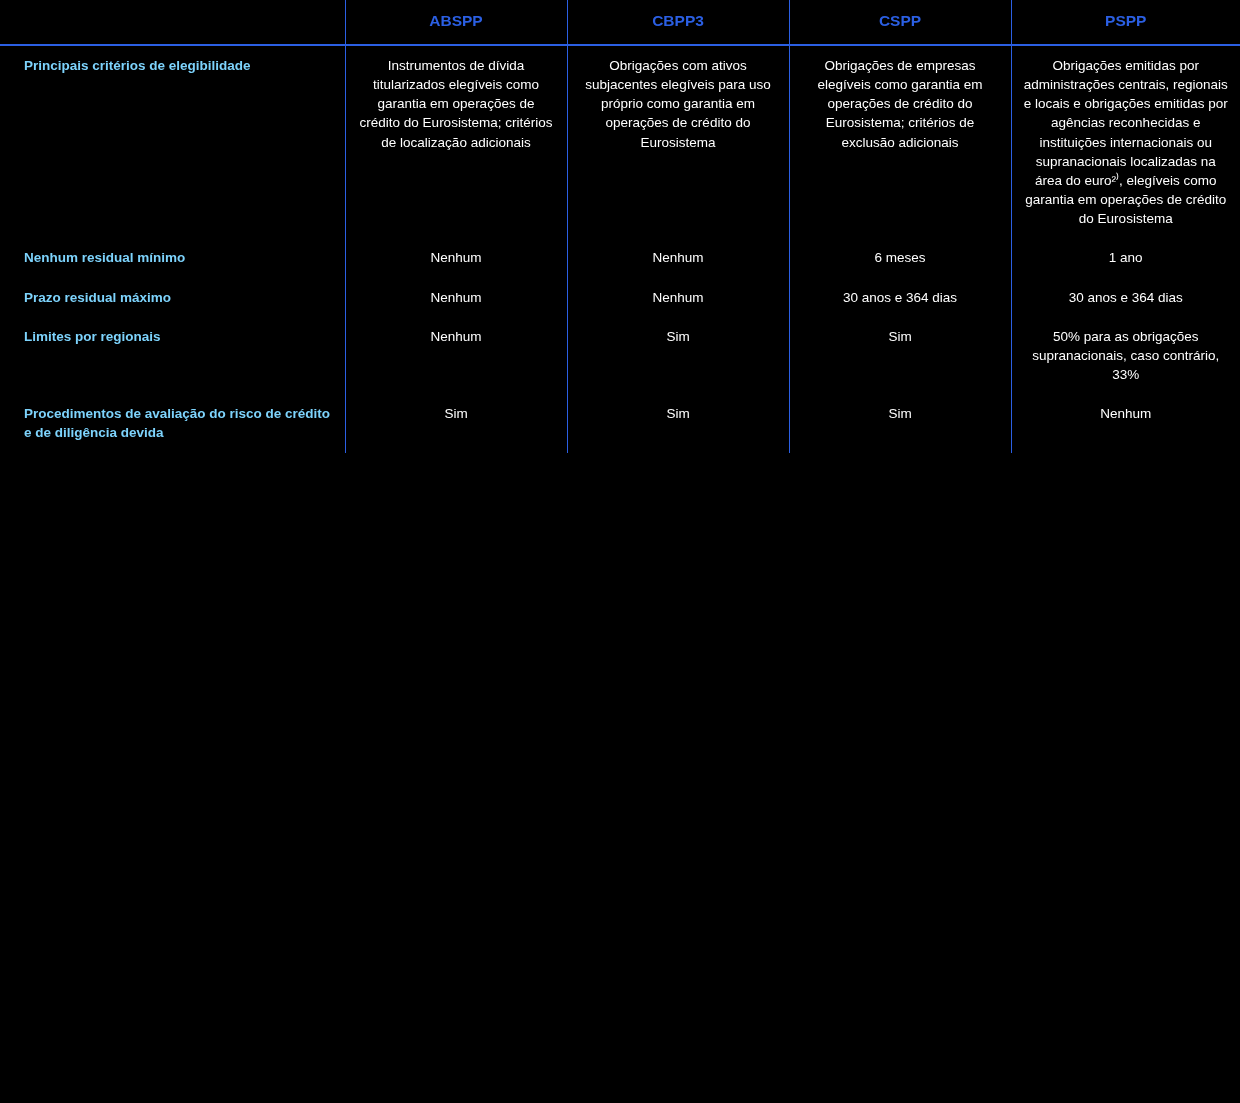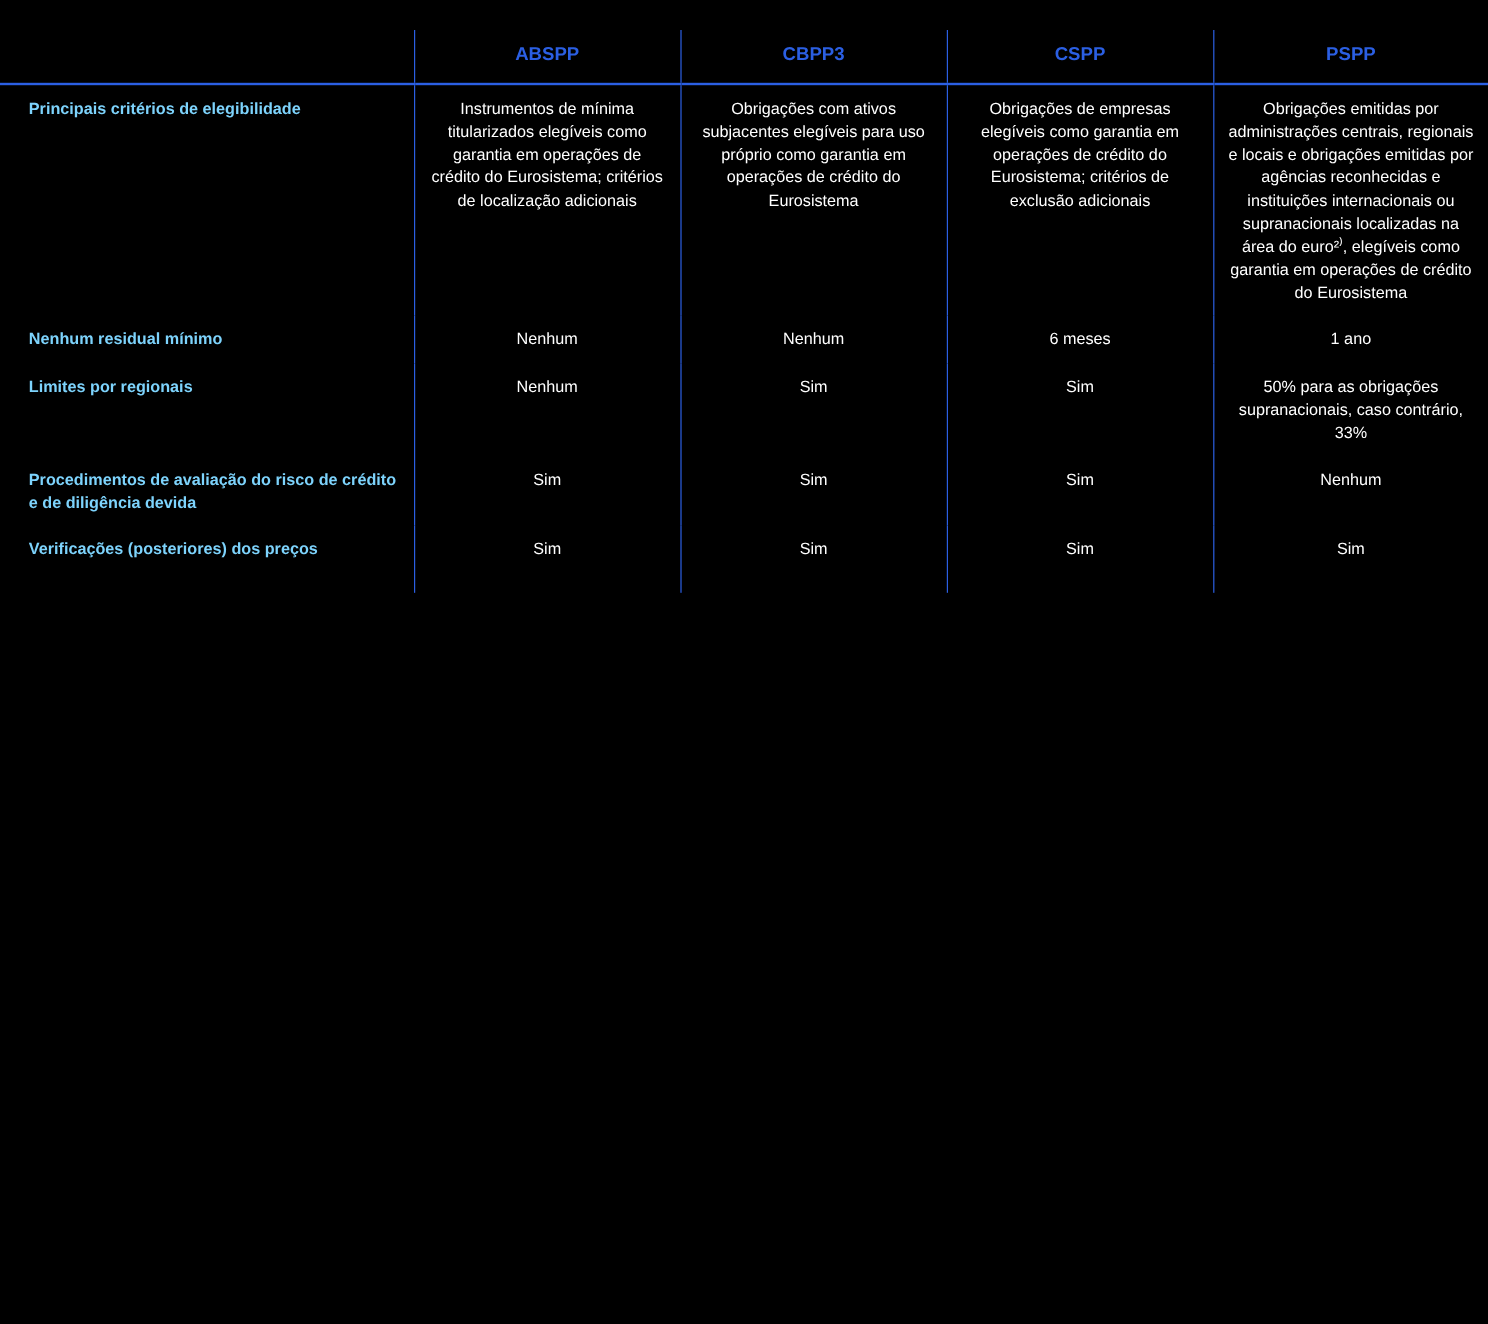--- a/index.html
+++ b/index.html
@@ -16,21 +16,20 @@
   }
   .table-wrap {
     width: 1240px;
     box-sizing: border-box;
     padding: 0;
   }
   table.cmp {
     width: 1240px;
     border-collapse: collapse;
     table-layout: fixed;
-    margin-top: 25px;
   }
   table.cmp col.c0 { width: 345px; }
   table.cmp col.c1 { width: 222px; }
   table.cmp col.c2 { width: 222px; }
   table.cmp col.c3 { width: 222px; }
   table.cmp col.c4 { width: 229px; }
 
   thead th {
     color: #2b5fe3;
     font-weight: bold;
@@ -86,48 +85,48 @@
         <th class="rowhead-blank"></th>
         <th>ABSPP</th>
         <th>CBPP3</th>
         <th>CSPP</th>
         <th>PSPP</th>
       </tr>
     </thead>
     <tbody>
       <tr>
         <td class="rowlabel">Principais critérios de elegibilidade</td>
-        <td class="val">Instrumentos de mínima titularizados elegíveis como garantia em operações de crédito do Eurosistema; critérios de localização adicionais</td>
+        <td class="val">Instrumentos de dívida titularizados elegíveis como garantia em operações de crédito do Eurosistema; critérios de localização adicionais</td>
         <td class="val">Obrigações com ativos subjacentes elegíveis para uso próprio como garantia em operações de crédito do Eurosistema</td>
         <td class="val">Obrigações de empresas elegíveis como garantia em operações de crédito do Eurosistema; critérios de exclusão adicionais</td>
         <td class="val">Obrigações emitidas por administrações centrais, regionais e locais e obrigações emitidas por agências reconhecidas e instituições internacionais ou supranacionais localizadas na área do euro²⁾, elegíveis como garantia em operações de crédito do Eurosistema</td>
       </tr>
       <tr>
         <td class="rowlabel">Nenhum residual mínimo</td>
         <td class="val">Nenhum</td>
         <td class="val">Nenhum</td>
         <td class="val">6 meses</td>
         <td class="val">1 ano</td>
+      </tr>
+      <tr>
+        <td class="rowlabel">Prazo residual máximo</td>
+        <td class="val">Nenhum</td>
+        <td class="val">Nenhum</td>
+        <td class="val">30 anos e 364 dias</td>
+        <td class="val">30 anos e 364 dias</td>
       </tr>
       <tr>
         <td class="rowlabel">Limites por regionais</td>
         <td class="val">Nenhum</td>
         <td class="val">Sim</td>
         <td class="val">Sim</td>
         <td class="val">50% para as obrigações supranacionais, caso contrário, 33%</td>
       </tr>
       <tr>
         <td class="rowlabel">Procedimentos de avaliação do risco de crédito e de diligência devida</td>
         <td class="val">Sim</td>
         <td class="val">Sim</td>
         <td class="val">Sim</td>
         <td class="val">Nenhum</td>
       </tr>
-      <tr class="last">
-        <td class="rowlabel">Verificações (posteriores) dos preços</td>
-        <td class="val">Sim</td>
-        <td class="val">Sim</td>
-        <td class="val">Sim</td>
-        <td class="val">Sim</td>
-      </tr>
     </tbody>
   </table>
 </div>
 
 </body></html>

